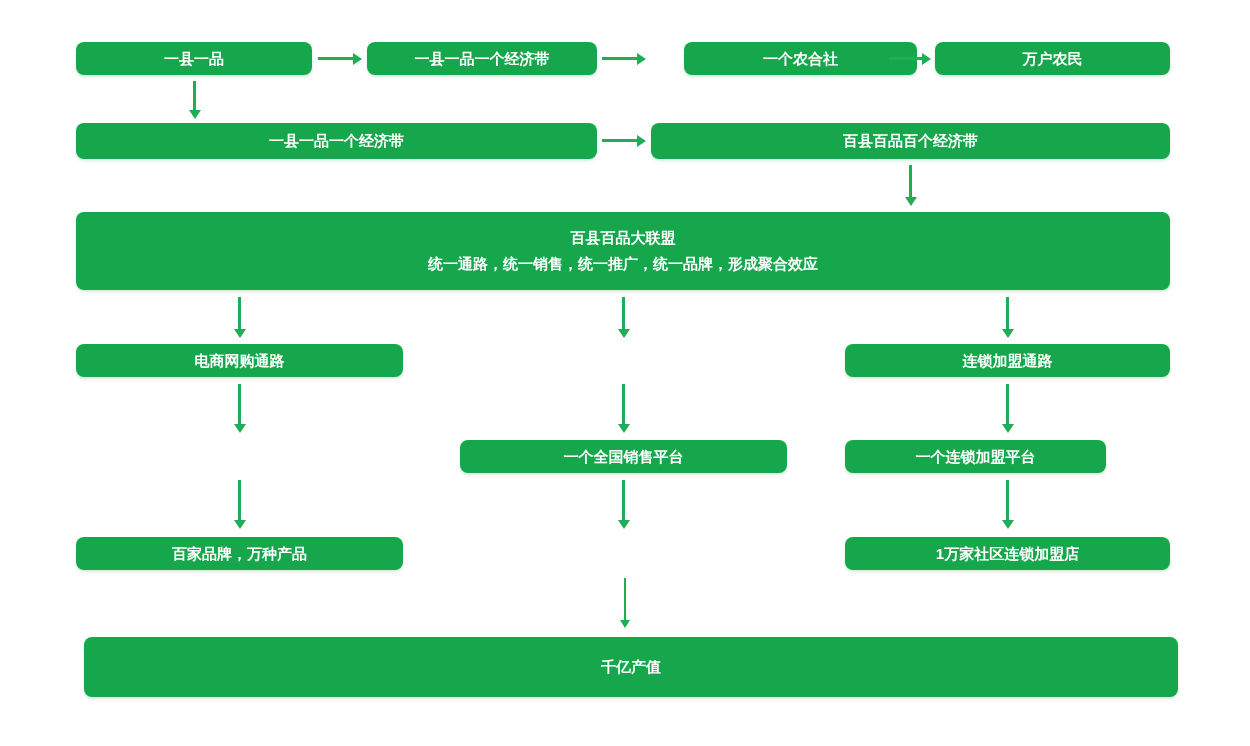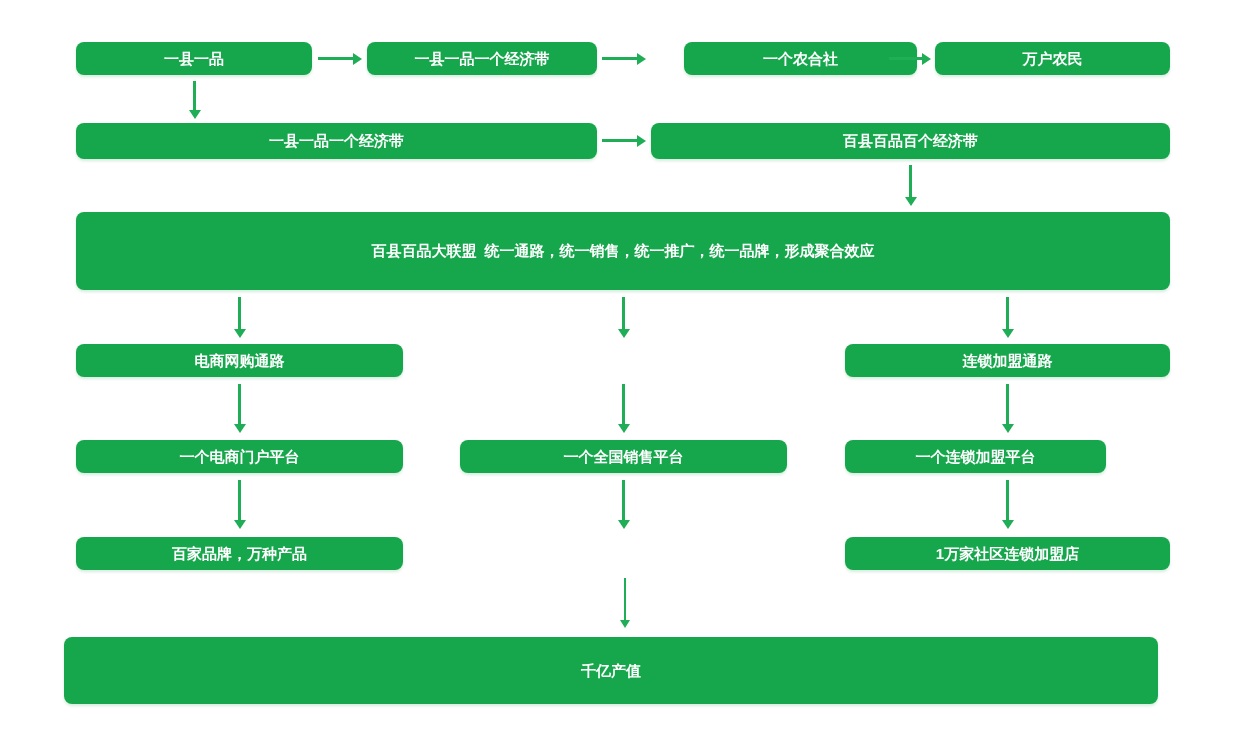--- a/index.html
+++ b/index.html
@@ -22,21 +22,21 @@
     background:var(--green);
     color:var(--text);
     display:flex;align-items:center;justify-content:center;
     text-align:center;
     border-radius:8px;
     font-weight:bold;
     font-size:15px;
     line-height:1.2;
     box-shadow:0 2px 3px rgba(20,150,70,0.18);
   }
-  .box.big{flex-direction:row;gap:8px;}
+  .box.big{flex-direction:column;gap:8px;}
   
   .arrow-h{position:absolute;height:13px;display:flex;align-items:center;}
   .arrow-h .stem{flex:1;height:3px;background:var(--arrow);}
   .arrow-h .head{width:0;height:0;border-left:9px solid var(--arrow);border-top:6px solid transparent;border-bottom:6px solid transparent;}
   
   .arrow-v{position:absolute;width:13px;display:flex;flex-direction:column;align-items:center;}
   .arrow-v .stem{width:3px;flex:1;background:var(--arrow);}
   .arrow-v .head{width:0;height:0;border-top:9px solid var(--arrow);border-left:6px solid transparent;border-right:6px solid transparent;}
   .arrow-v.thin .stem{width:2px;}
   .arrow-v.thin .head{border-top-width:8px;border-left-width:5px;border-right-width:5px;}
@@ -107,21 +107,20 @@
   </div>
   <div class="arrow-v" style="left:617px;top:384px;height:49px">
     <i class="stem"></i>
       <i class="head"></i>
   </div>
   <div class="arrow-v" style="left:1001px;top:384px;height:49px">
     <i class="stem"></i>
       <i class="head"></i>
   </div>
 
-  <div class="box" style="left:76px;top:440px;width:327px;height:33px">一个电商门户平台</div>
   <div class="box" style="left:460px;top:440px;width:327px;height:33px">一个全国销售平台</div>
   <div class="box" style="left:845px;top:440px;width:261px;height:33px">一个连锁加盟平台</div>
 
   <div class="arrow-v" style="left:233px;top:480px;height:49px">
     <i class="stem"></i>
       <i class="head"></i>
   </div>
   <div class="arrow-v" style="left:617px;top:480px;height:49px">
     <i class="stem"></i>
       <i class="head"></i>
@@ -132,15 +131,15 @@
   </div>
 
   <div class="box" style="left:76px;top:537px;width:327px;height:33px">百家品牌，万种产品</div>
   <div class="box" style="left:845px;top:537px;width:325px;height:33px">1万家社区连锁加盟店</div>
 
   <div class="arrow-v thin" style="left:618px;top:578px;height:50px">
     <i class="stem"></i>
       <i class="head"></i>
   </div>
 
-  <div class="box" style="left:64px;top:637px;width:1094px;height:67px">千亿产值</div>
+  <div class="box" style="left:84px;top:637px;width:1094px;height:60px">千亿产值</div>
 
 </div>
 
 </body></html>

